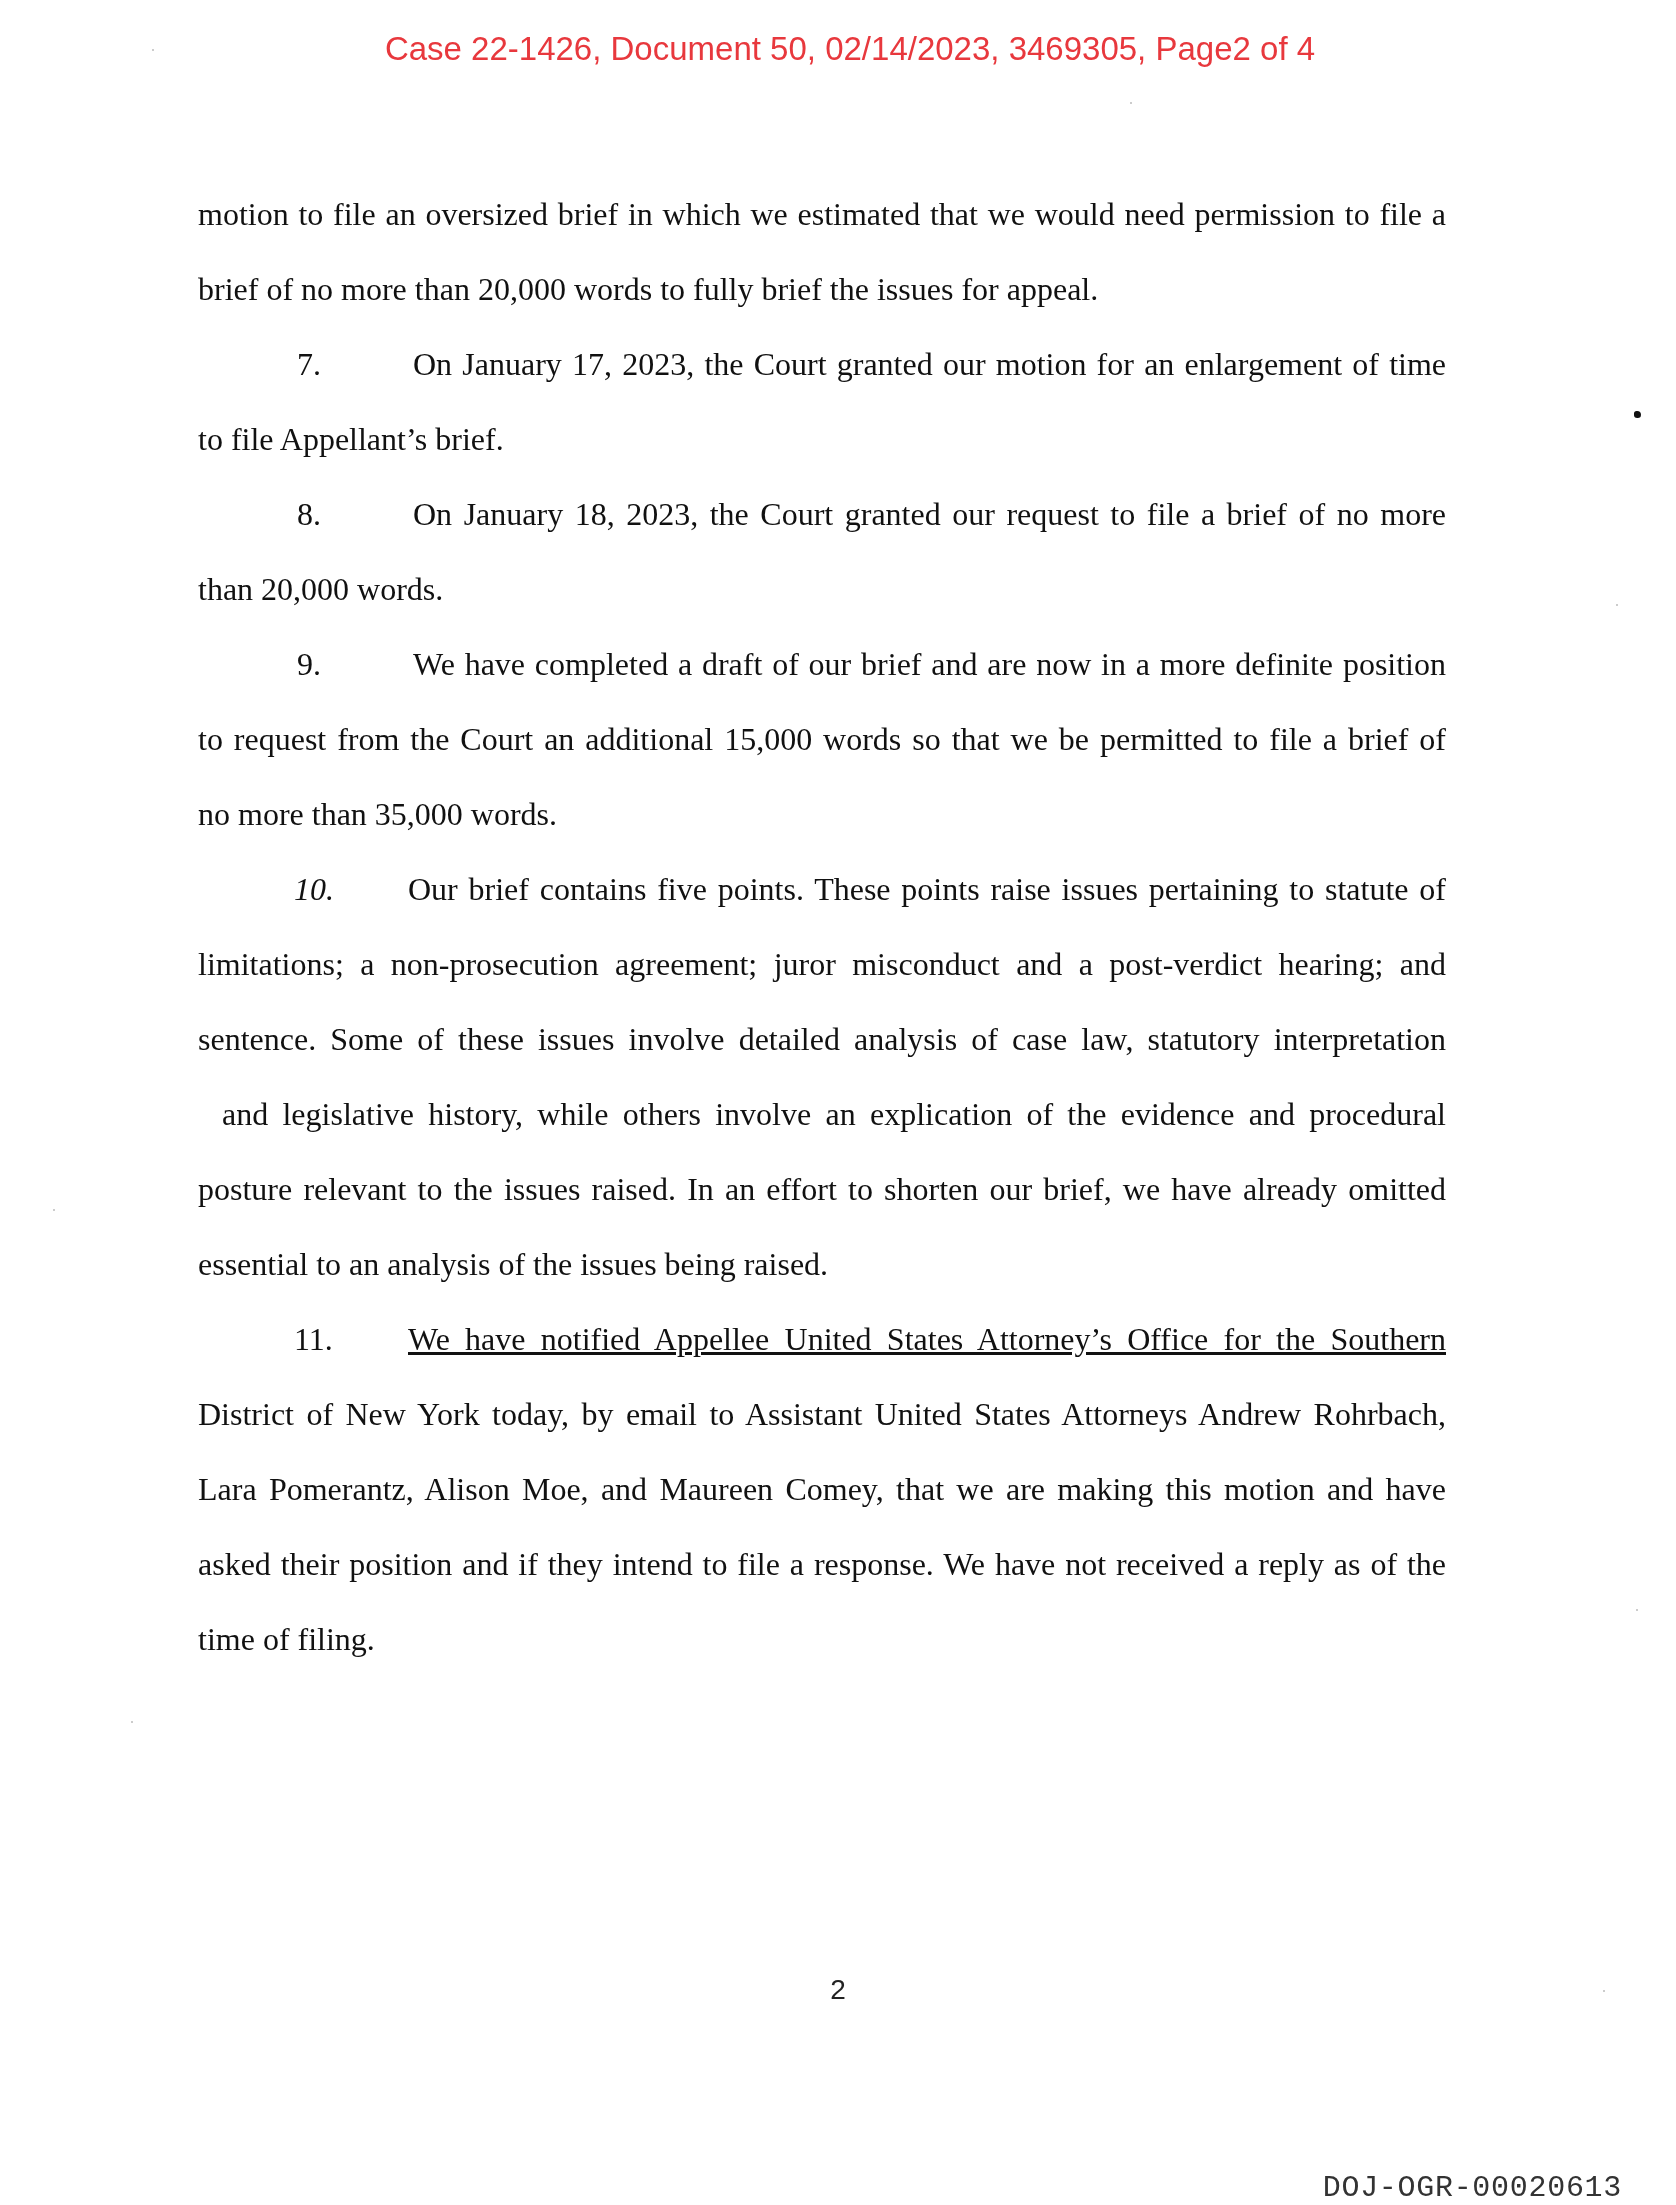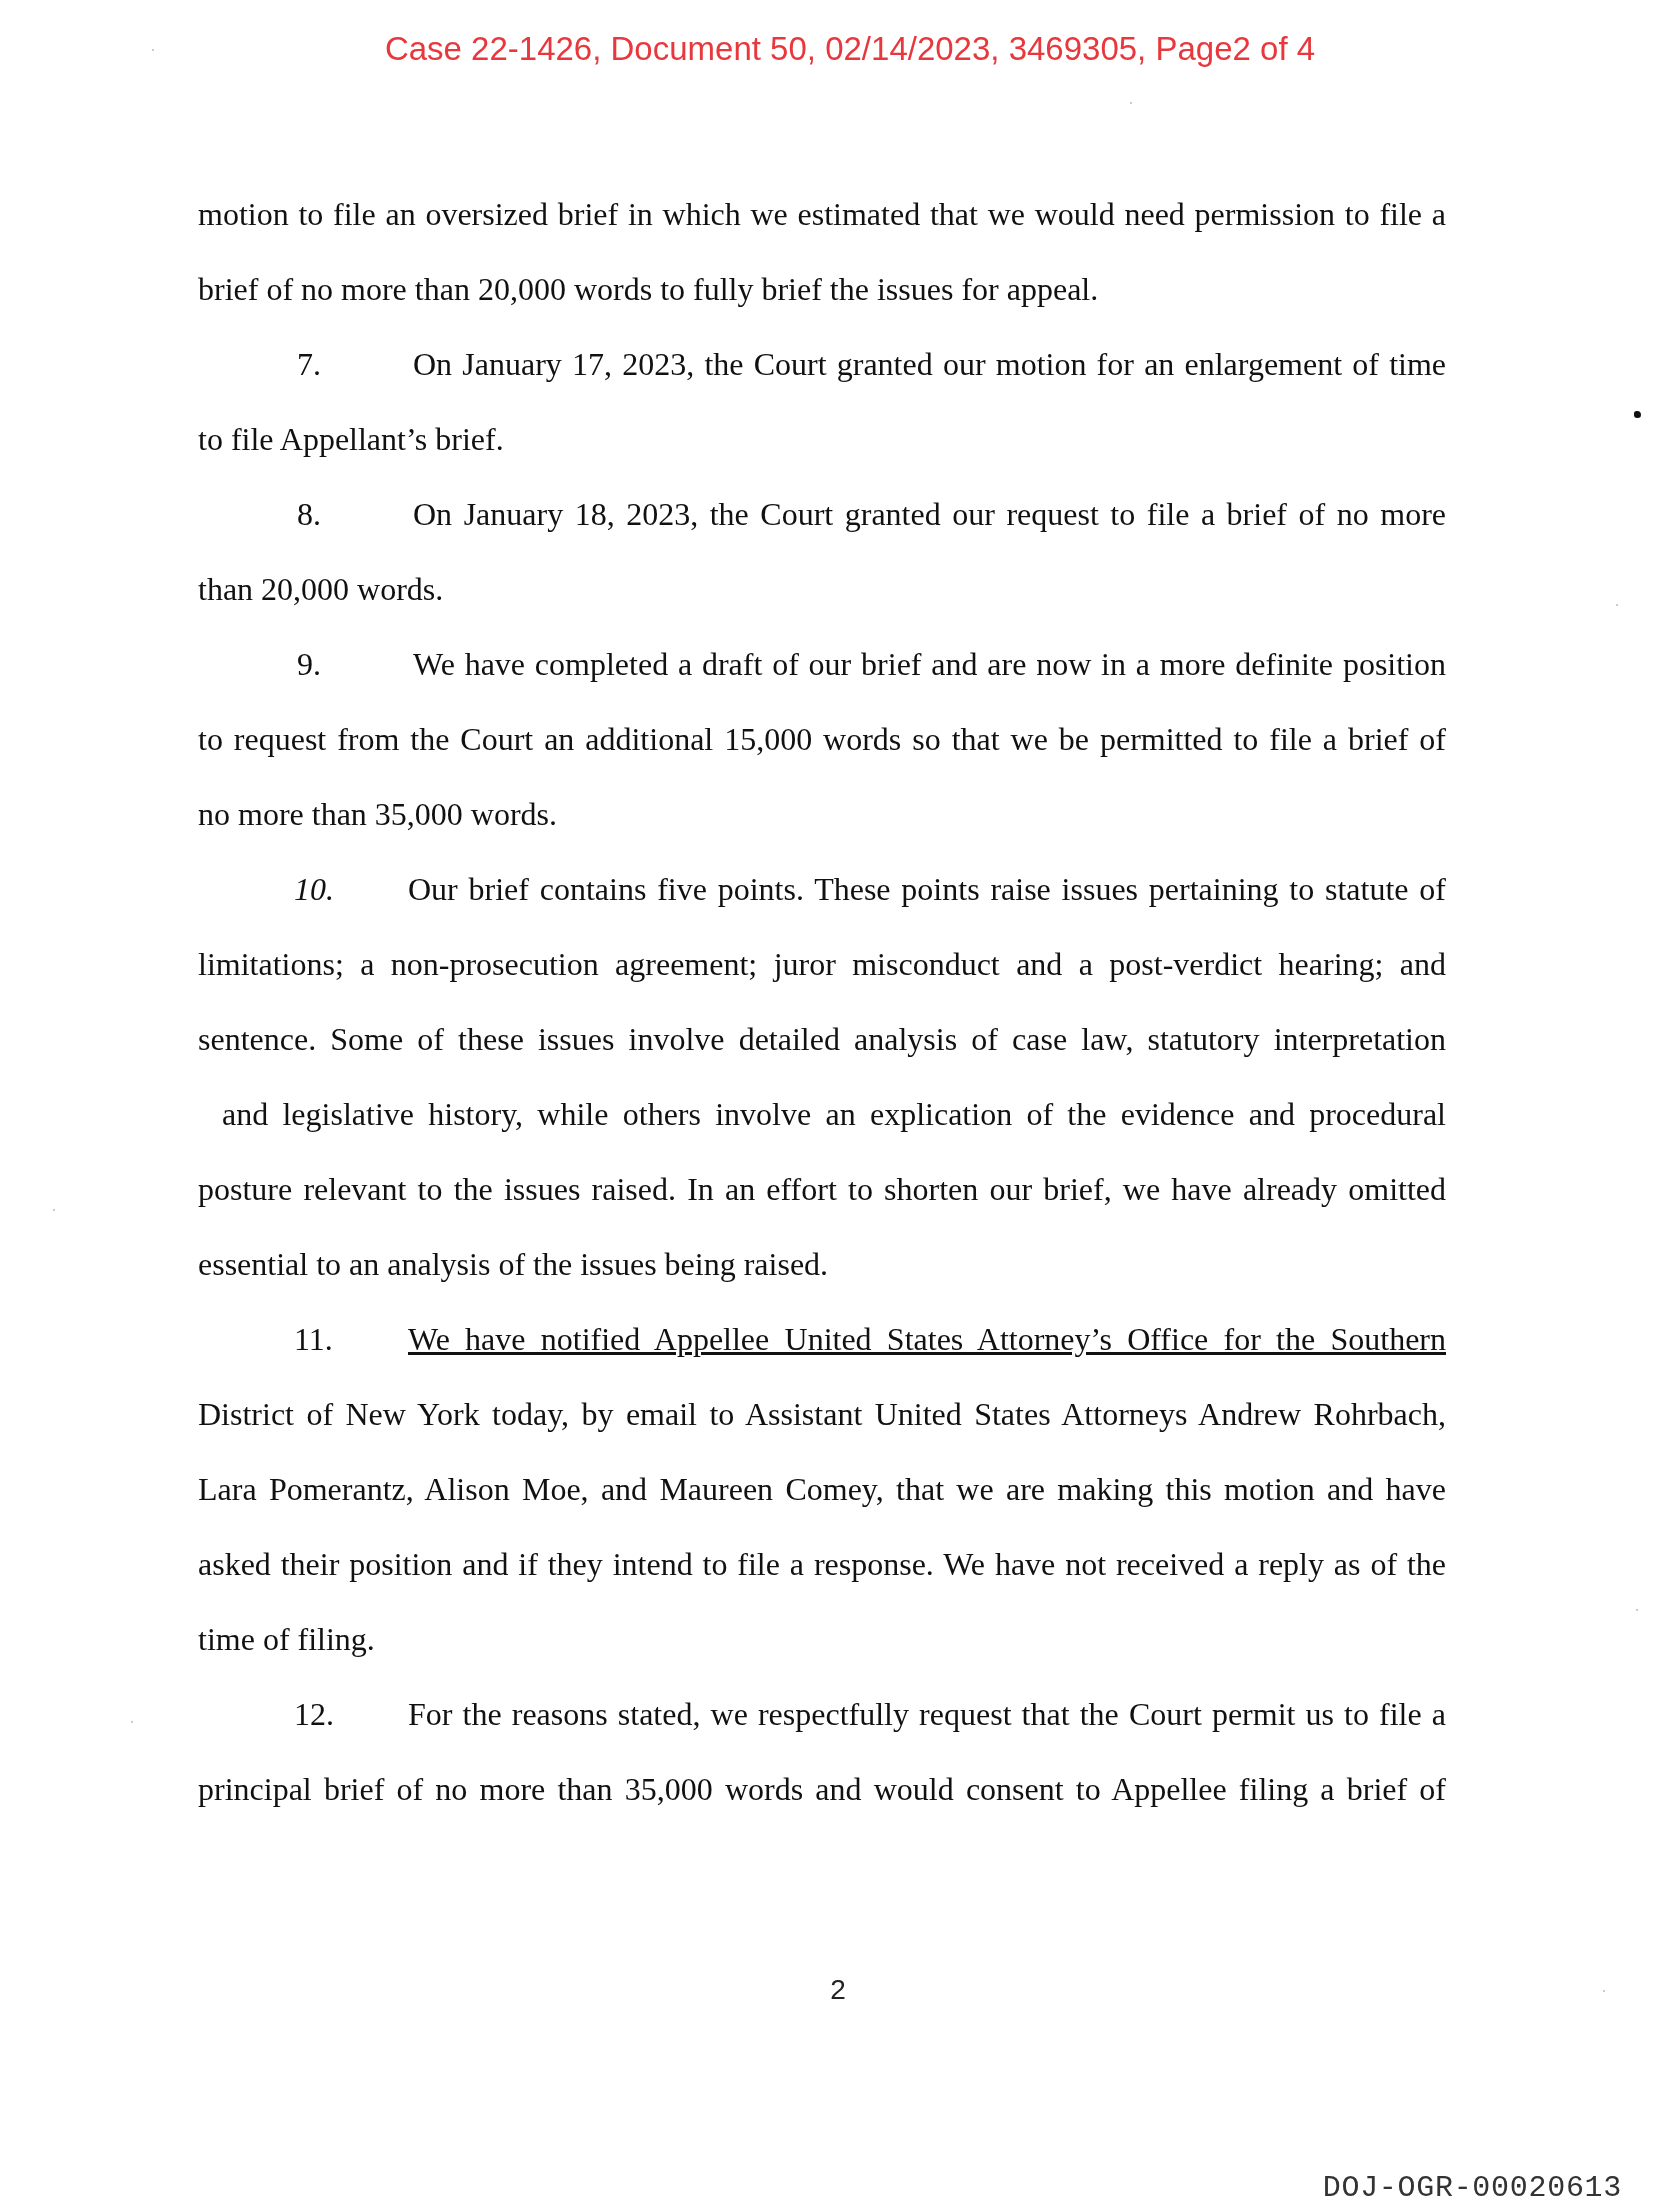--- a/index.html
+++ b/index.html
@@ -161,29 +161,20 @@
       <div class="line" style="white-space: normal; overflow: visible;">
         <span style="display: block; text-align: justify; text-align-last: justify;">Lara Pomerantz, Alison Moe, and Maureen Comey, that we are making this motion and have</span>
       </div>
       <div class="line" style="white-space: normal; overflow: visible;">
         <span style="display: block; text-align: justify; text-align-last: justify;">asked their position and if they intend to file a response.  We have not received a reply as of the</span>
       </div>
       <div class="line last" style="white-space: normal; overflow: visible;">
         <span style="display: block; text-align: justify; text-align-last: left;">time of filing.</span>
       </div>
     </div>
-    <div class="para">
-      <div class="line" style="white-space: normal; overflow: visible; display: flex; align-items: baseline;">
-        <span style="flex: 0 0 auto; width: 114px; padding-left: 96px; box-sizing: content-box;">12.</span>
-        <span style="flex: 1 1 auto; text-align: justify; text-align-last: justify; display: block;">For the reasons stated, we respectfully request that the Court permit us to file a</span>
-      </div>
-      <div class="line" style="white-space: normal; overflow: visible;">
-        <span style="display: block; text-align: justify; text-align-last: justify;">principal brief of no more than 35,000 words and would consent to Appellee filing a brief of</span>
-      </div>
-    </div>
   </div>
 
 <div class="page-number">2</div>
 
 <div class="bates">DOJ-OGR-00020613</div>
 
 <div class="speck" style="left:1634px; top:411px;"></div>
 <div class="dim-dot" style="left:1130px; top:102px;"></div>
 <div class="dim-dot" style="left:152px; top:49px;"></div>
 <div class="dim-dot" style="left:1616px; top:604px;"></div>

